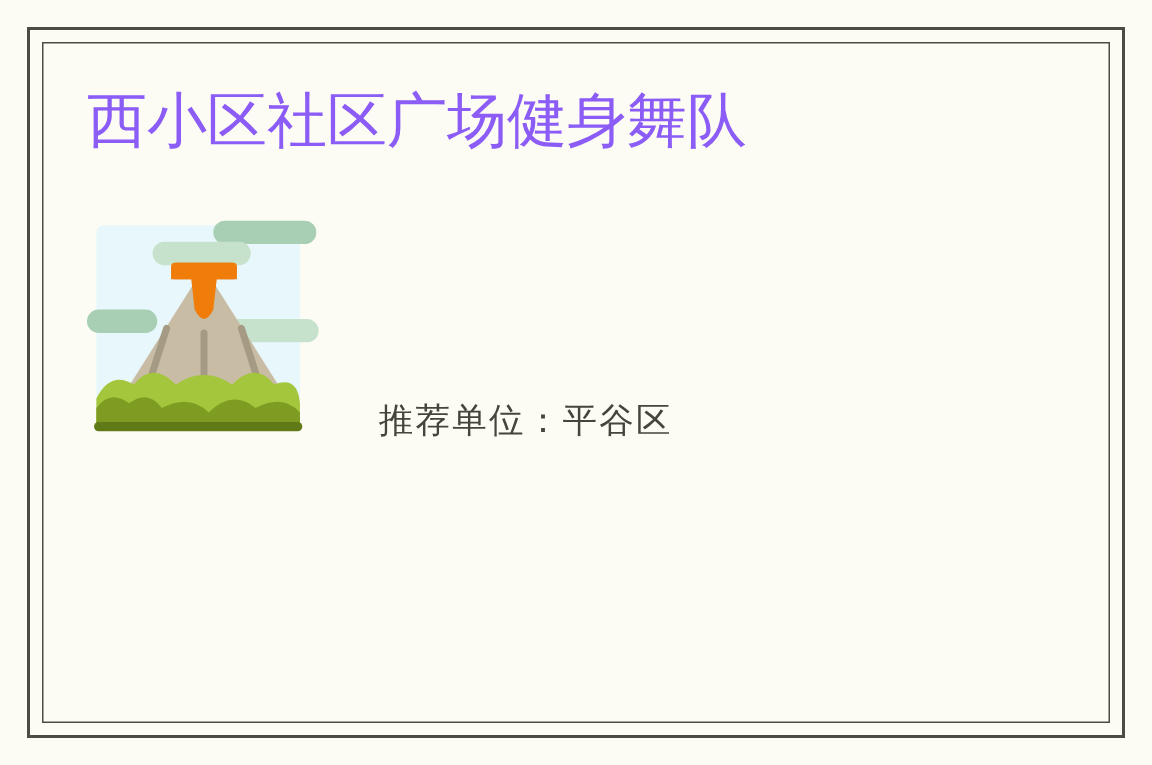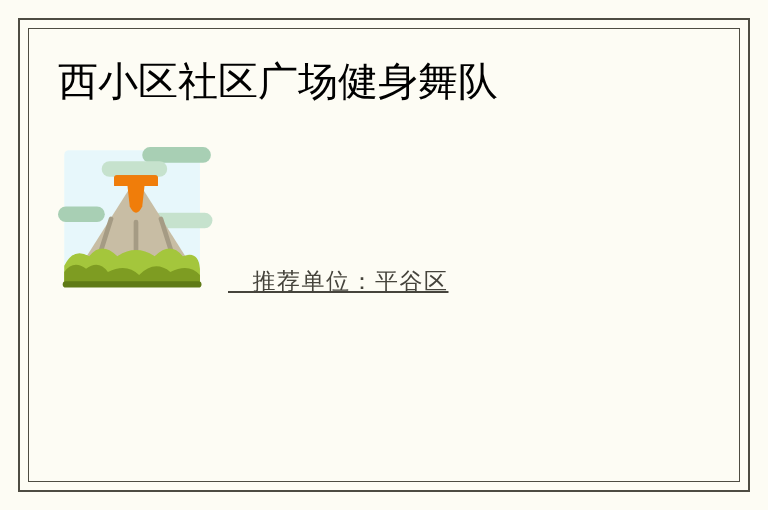--- a/index.html
+++ b/index.html
@@ -46,21 +46,21 @@
   }
 
   
   #title {
     position: absolute;
     left: 58px;
     top: 56px;
     width: 660px;
     font-size: 40px;
     line-height: 50px;
-    color: #000000;
+    color: #8b5cf6;
     font-family: "Liberation Sans", "DejaVu Sans", sans-serif;
     font-weight: 400;
     letter-spacing: 0px;
     white-space: nowrap;
   }
 
   
   #illustration {
     position: absolute;
     left: 58px;
@@ -84,21 +84,20 @@
     line-height: 47px;
     color: #46443c;
     font-family: "DejaVu Sans", "Liberation Sans", sans-serif;
     letter-spacing: 1.5px;
     white-space: pre-wrap;
     word-break: break-all;
   }
   .body-line {
     display: block;
     height: 47px;
-    text-decoration: underline;
   }
 </style>
 </head>
 <body>
 
 <div id="card">
 
   <div id="frame-outer"></div>
   <div id="frame-inner"></div>
 

